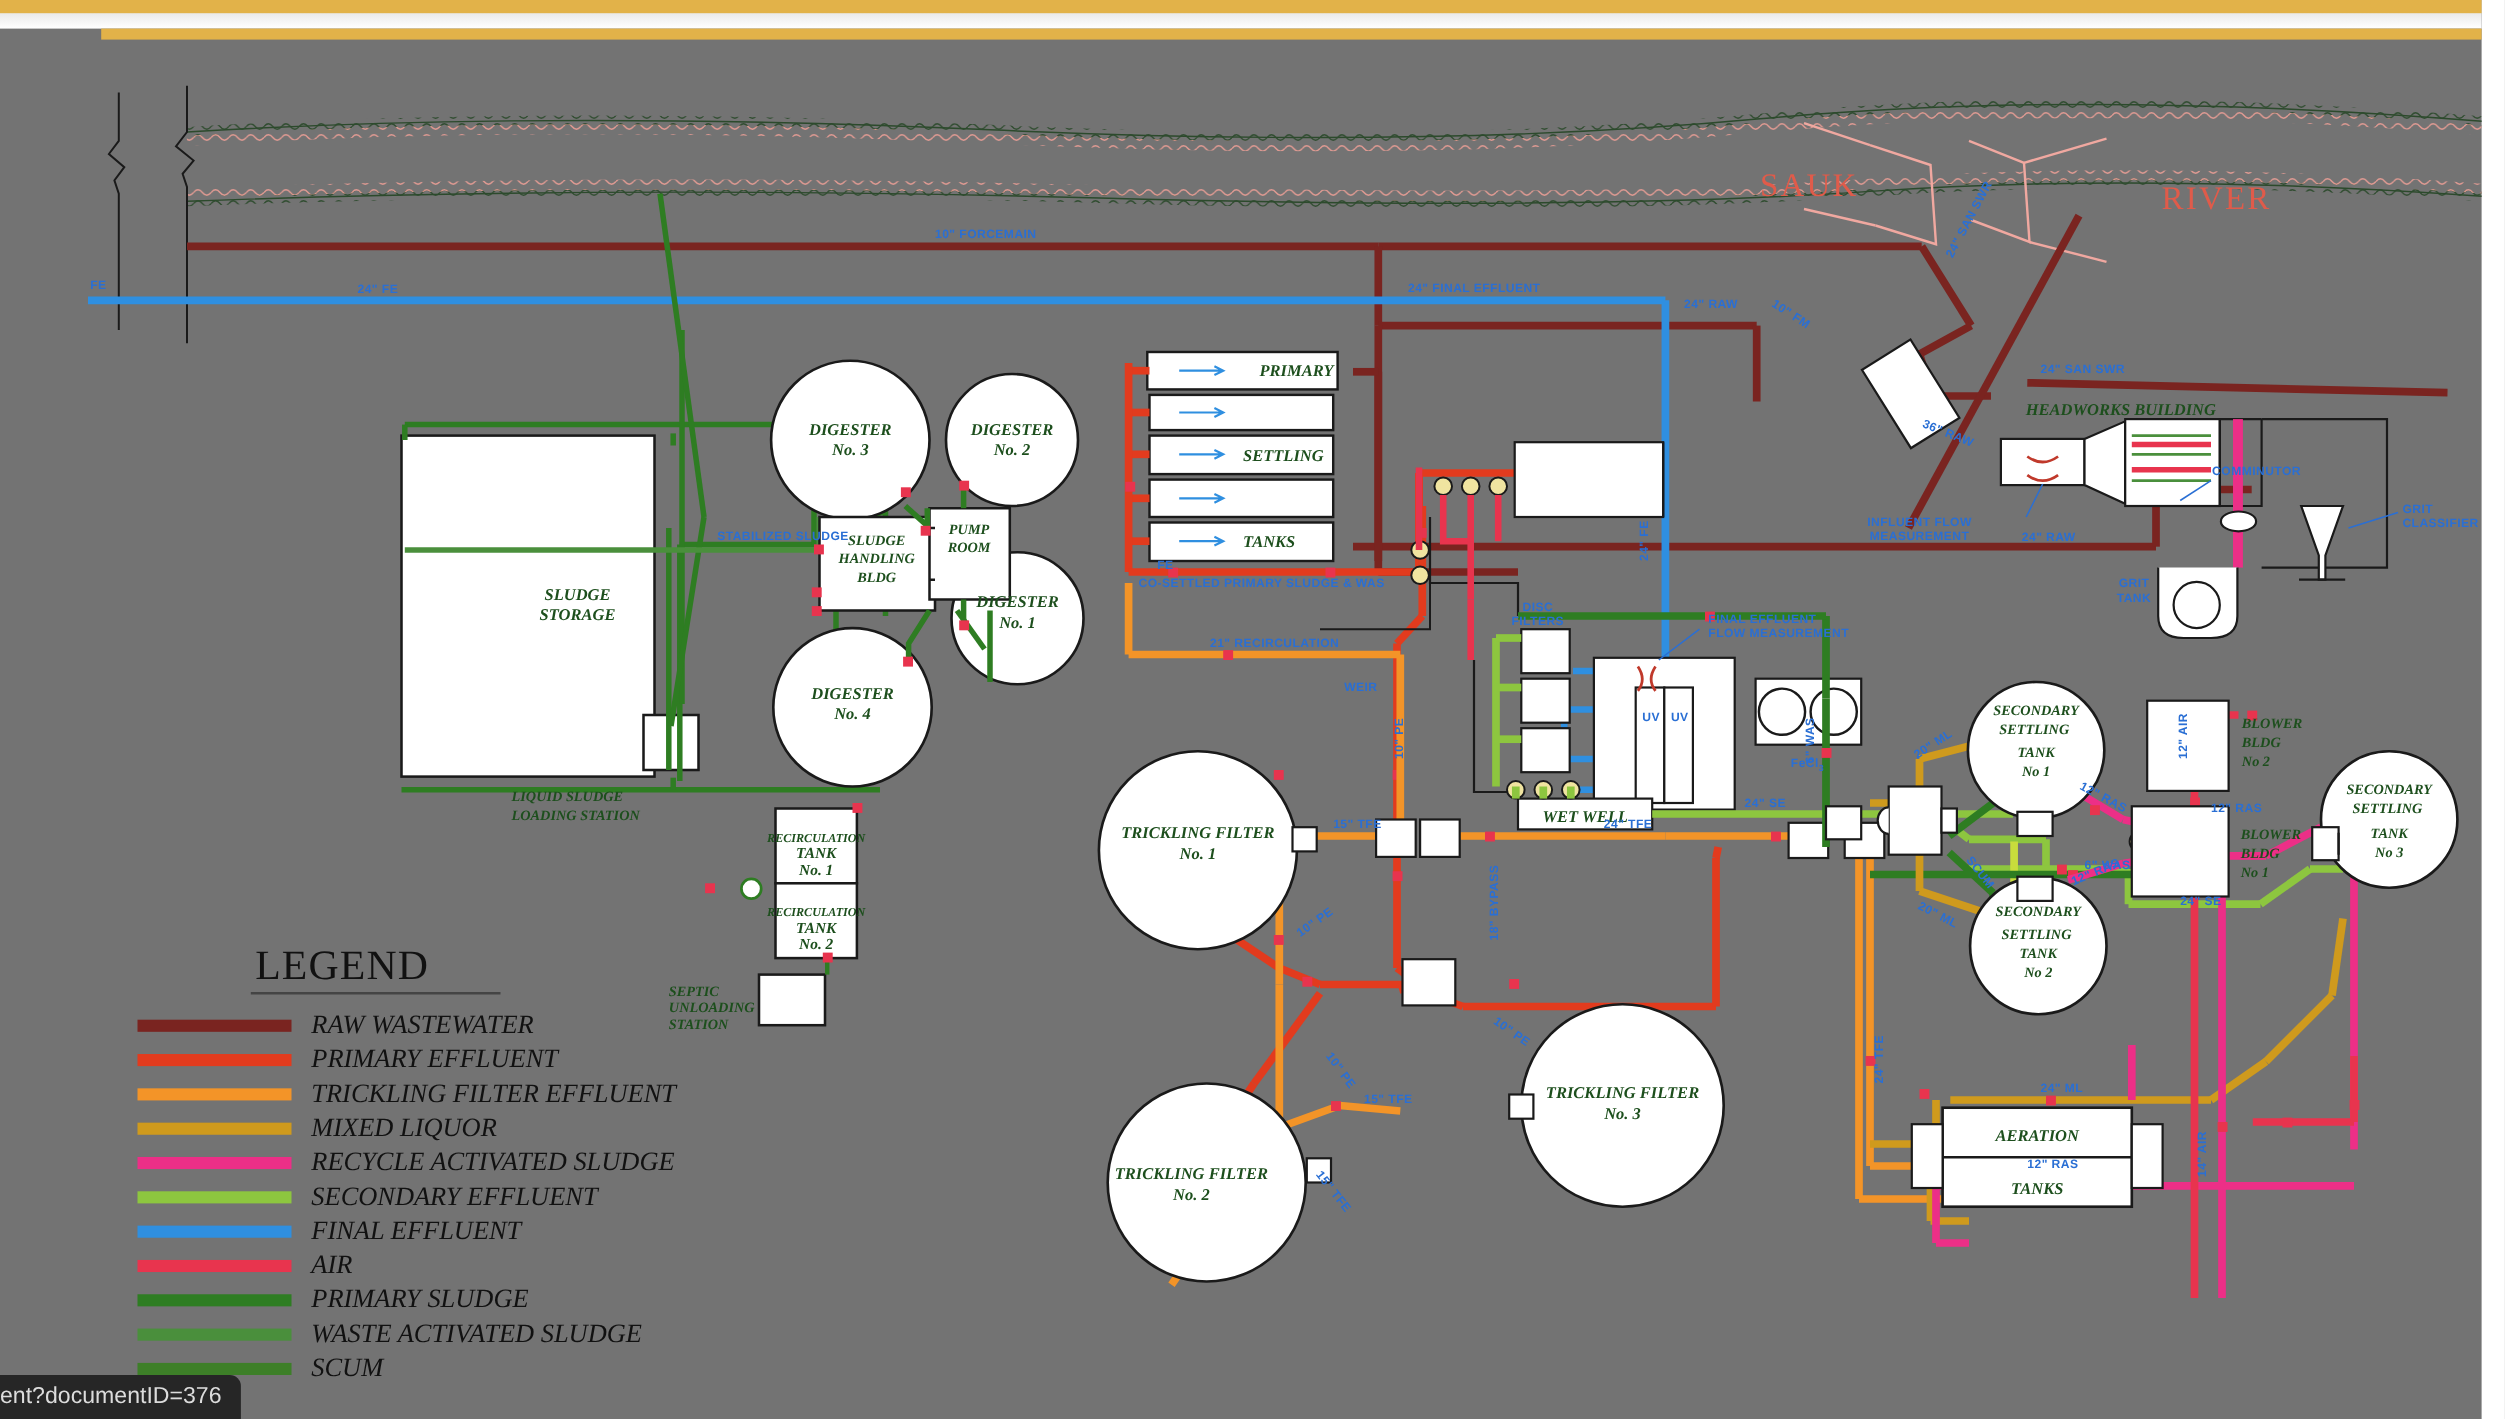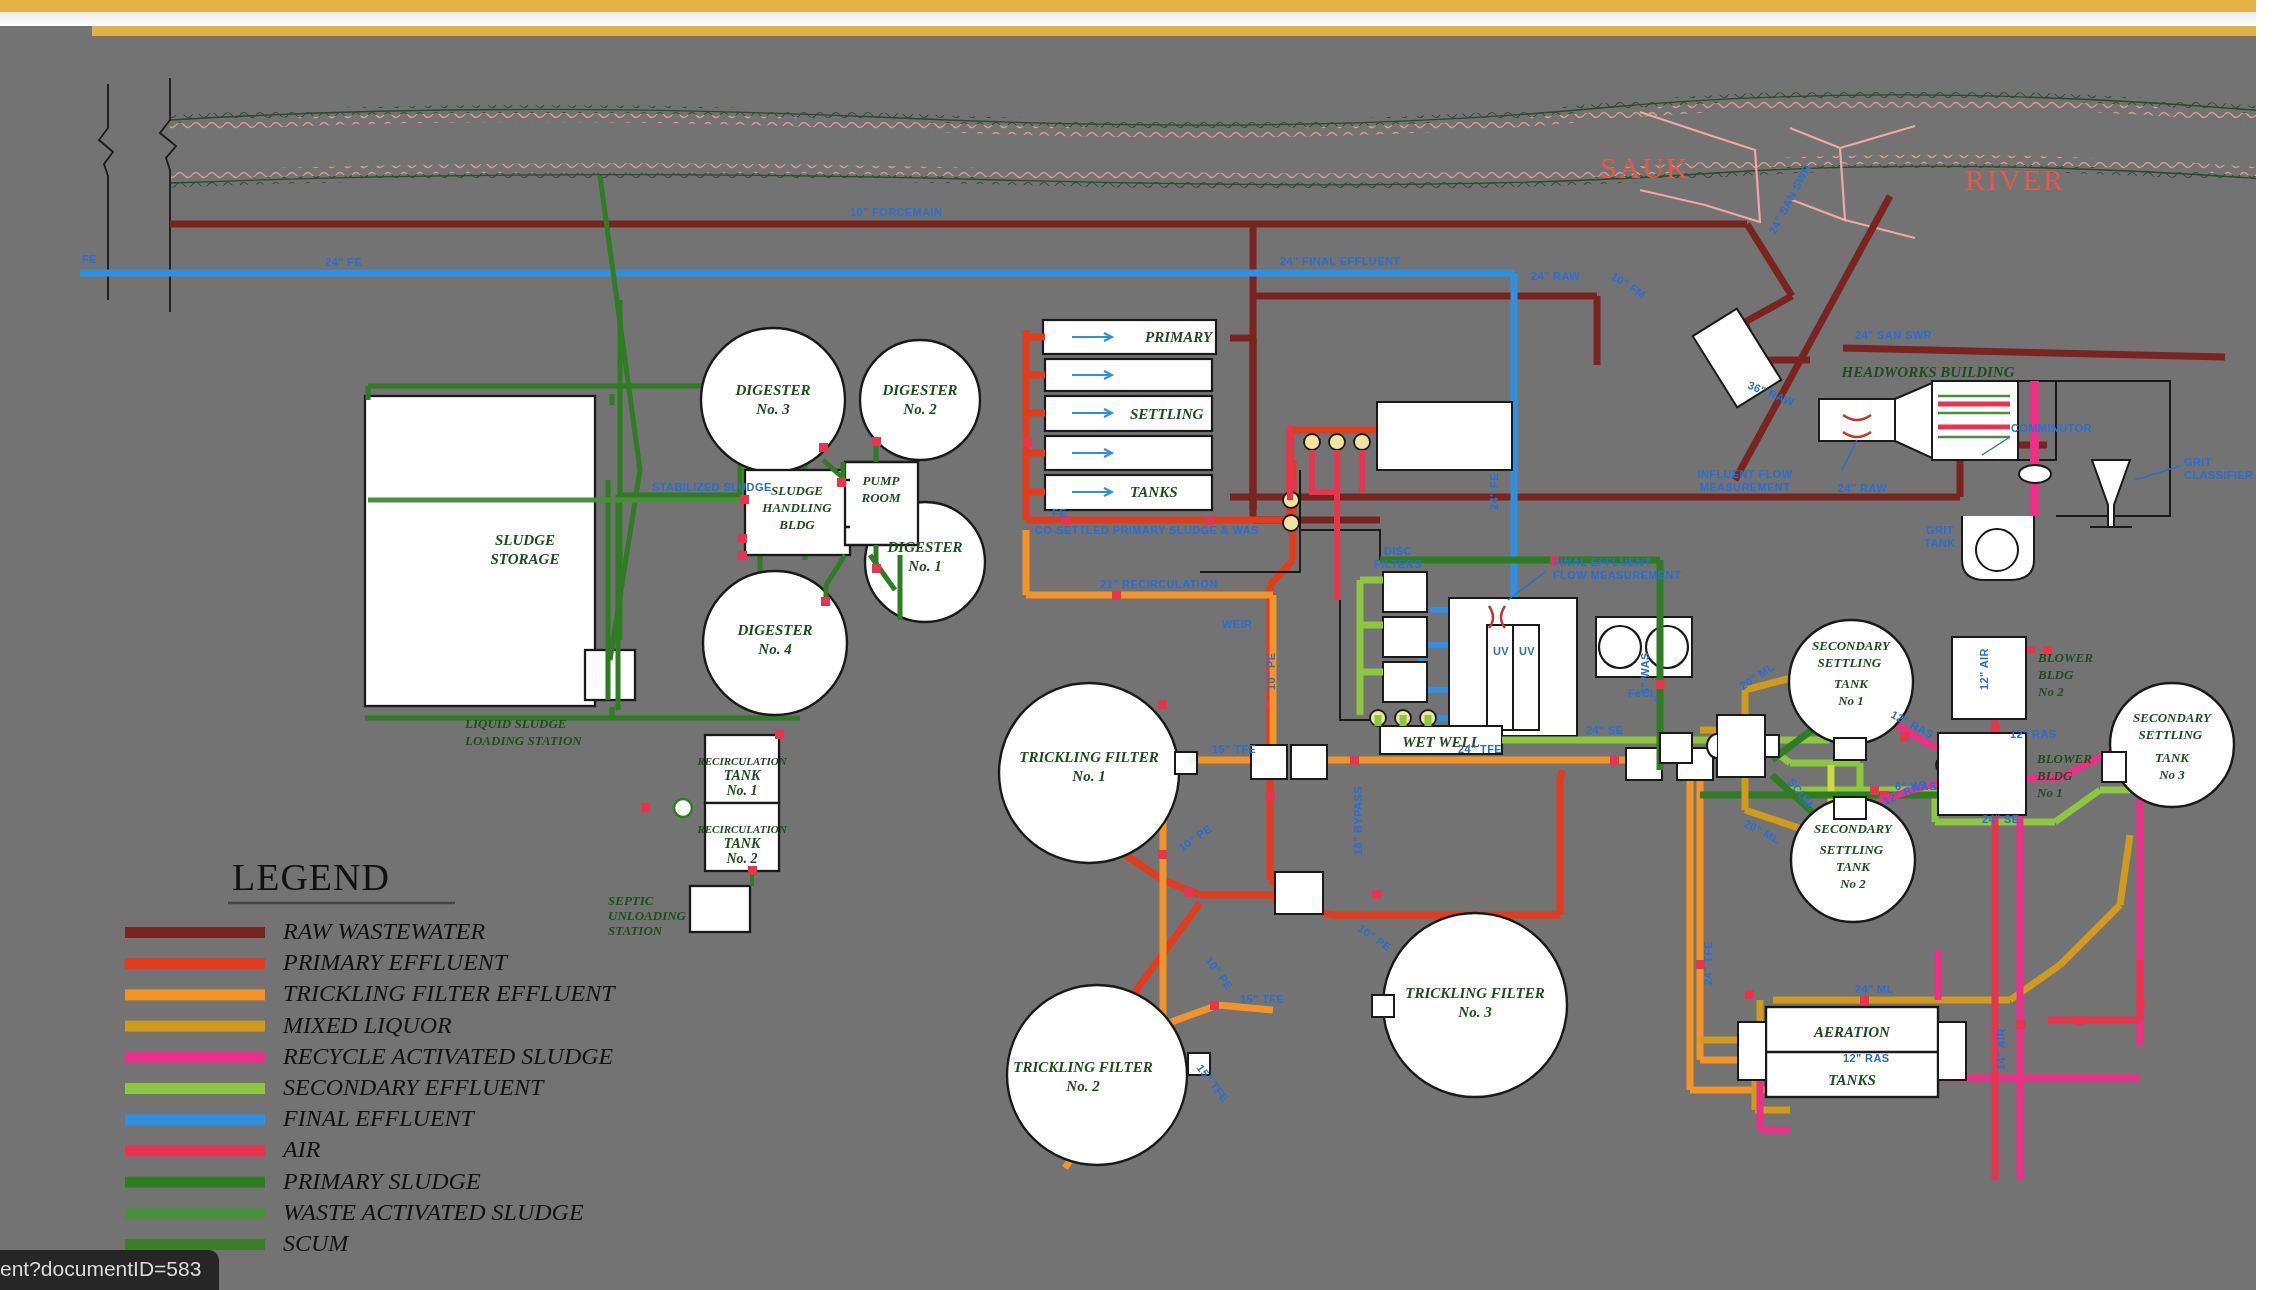--- a/index.html
+++ b/index.html
@@ -668,14 +668,14 @@
           <rect x="125" y="1176.6" width="140" height="11" fill="#2e7d22"></rect>
           <text class="legend-item" x="283" y="1188.6">PRIMARY SLUDGE</text>
           <rect x="125" y="1207.8" width="140" height="11" fill="#4a8f3c"></rect>
           <text class="legend-item" x="283" y="1219.8">WASTE ACTIVATED SLUDGE</text>
           <rect x="125" y="1239" width="140" height="11" fill="#3d7f28"></rect>
           <text class="legend-item" x="283" y="1251">SCUM</text>
         </g>
     </g>
   </svg>
 
-  <div id="statusbar">ent?documentID=583</div>
+  <div id="statusbar">ent?documentID=376</div>
 </div>
 
 </body></html>

